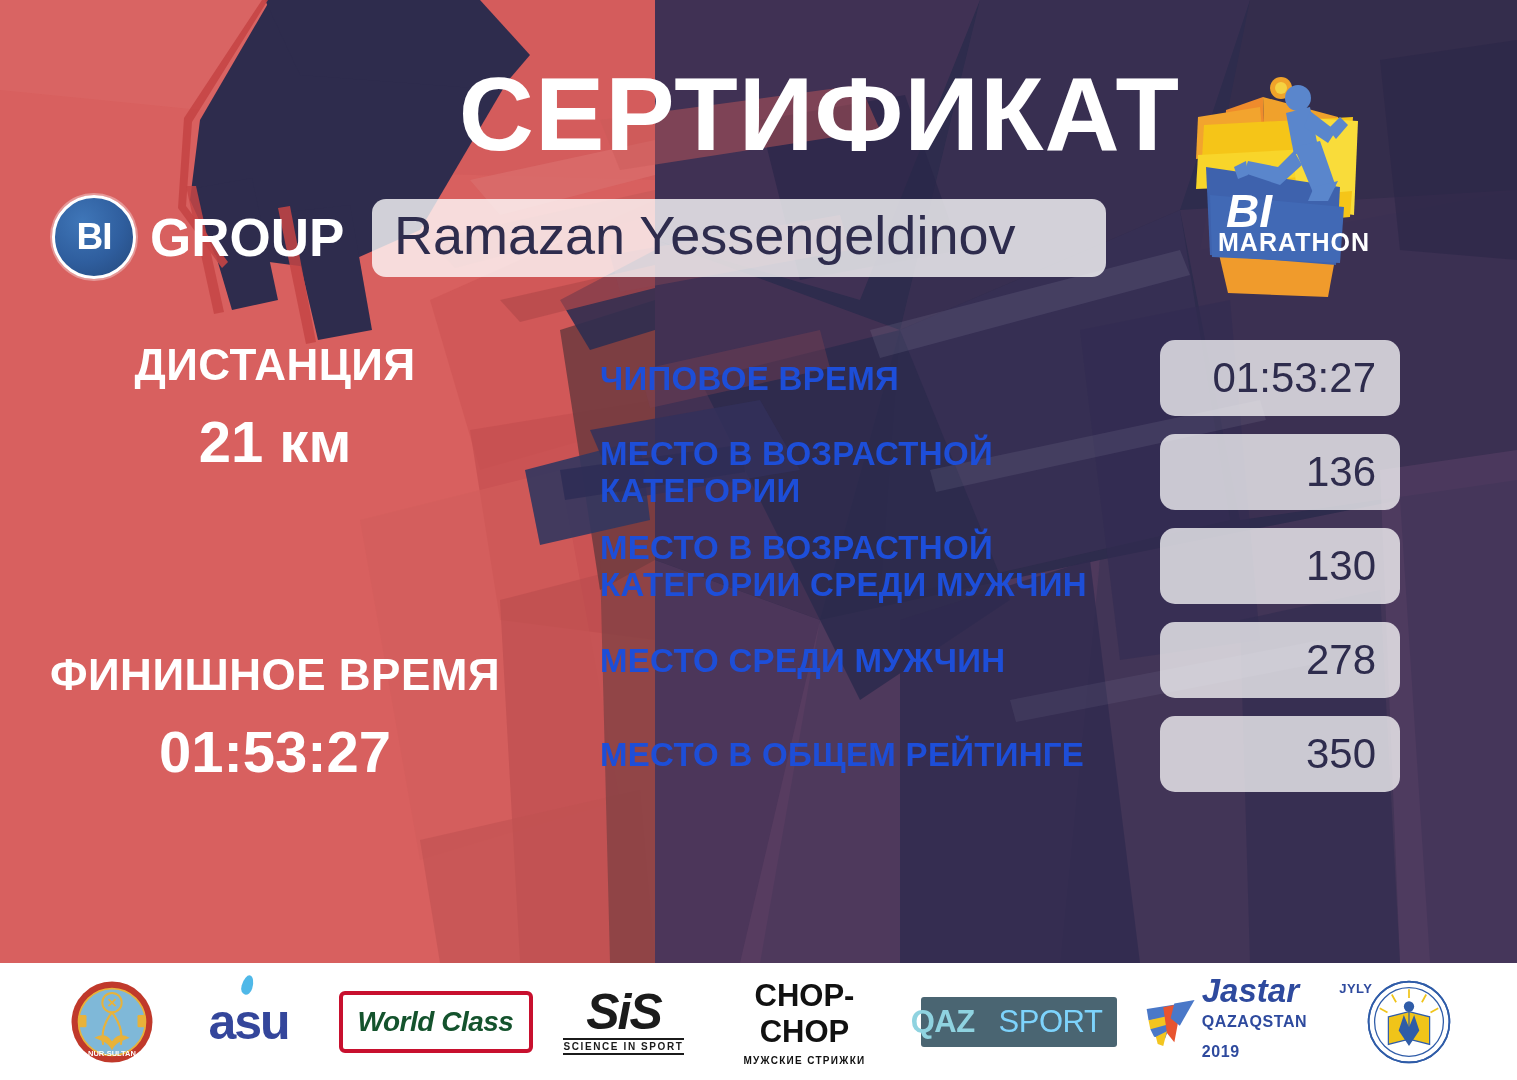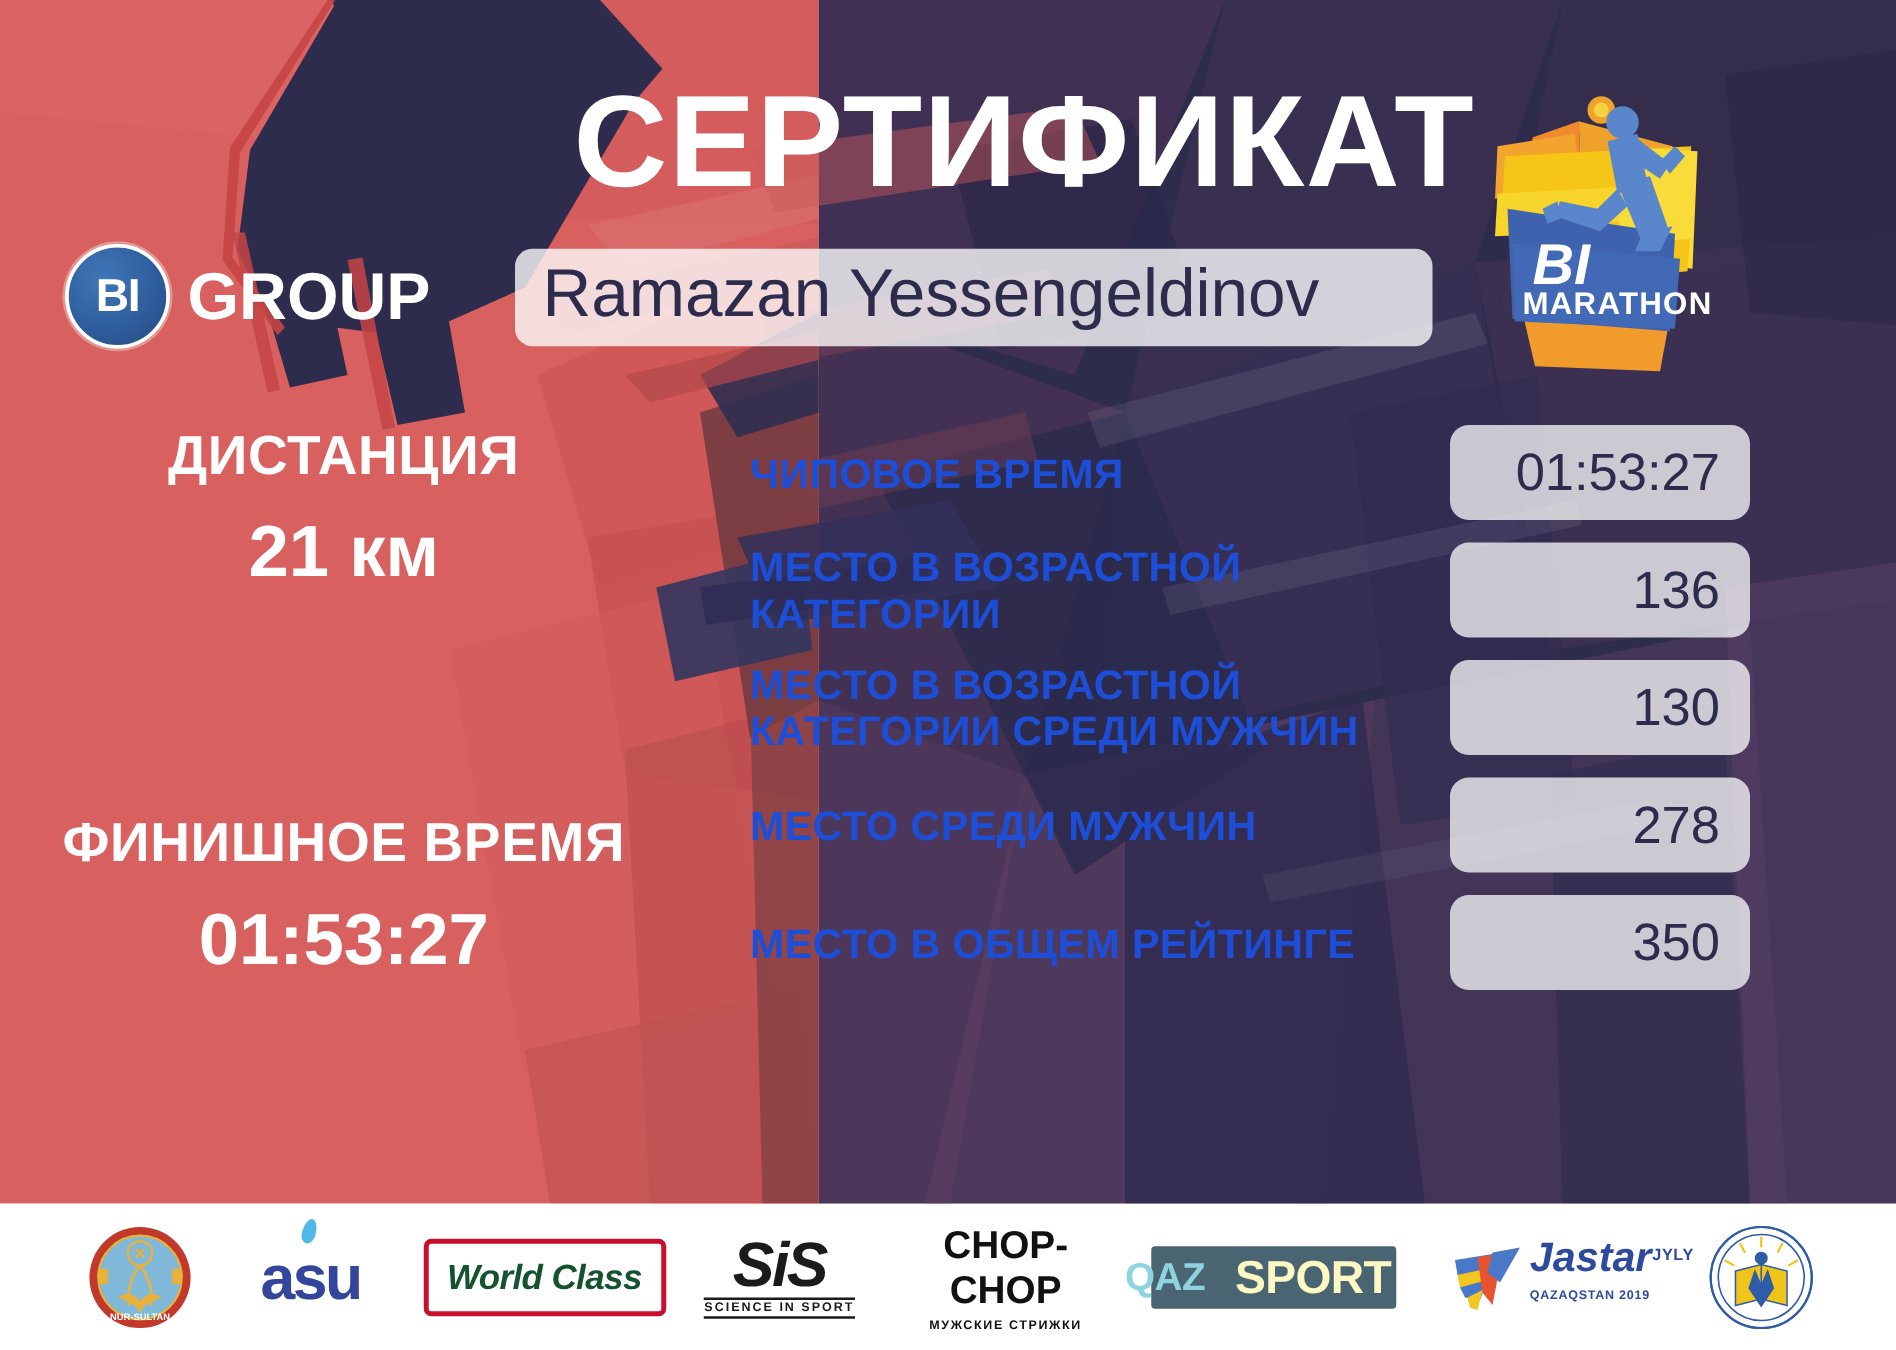--- a/index.html
+++ b/index.html
@@ -39,21 +39,21 @@
     border:3px solid #ffffff;
     box-shadow:0 0 0 2px rgba(255,255,255,0.35);
     display:flex;align-items:center;justify-content:center;
     color:#fff;font-weight:bold;font-size:37px;letter-spacing:-1px;
   }
   .bi-word{
     color:#ffffff;font-size:53px;font-weight:bold;letter-spacing:0px;
   }
 
   .name-pill{
-    position:absolute;left:412px;top:199px;
+    position:absolute;left:372px;top:199px;
     height:66px;min-width:690px;
     padding:3px 22px 9px 22px;
     background:rgba(255,255,255,0.78);
     border-radius:14px;
     display:flex;align-items:center;
     color:#2e2c4d;
     font-size:54px;font-weight:normal;
     white-space:nowrap;
   }
 
@@ -113,28 +113,28 @@
   
   .sp-chop{width:180px;text-align:center;color:#111;}
   .chop-main{font-size:31px;font-weight:bold;letter-spacing:0px;font-family:Liberation Sans, sans-serif;}
   .chop-sub{font-size:10px;font-weight:bold;letter-spacing:1.3px;margin-top:5px;}
   
   .sp-qaz{
     width:196px;height:50px;background:#4a6572;border-radius:3px;
     display:flex;align-items:center;justify-content:center;gap:24px;
   }
   .qaz-a{color:#8fd3e0;font-size:31px;font-weight:bold;letter-spacing:-0.5px;}
-  .qaz-b{color:#fef9c3;font-size:37px;font-weight:bold;letter-spacing:-0.5px;}
+  .qaz-b{color:#7dd3fc;font-size:31px;font-weight:normal;letter-spacing:-0.5px;}
   .qaz-sq{width:26px;height:26px;background:#8fd3e0;border-radius:4px;position:relative;overflow:hidden;}
   .qaz-sq:after{content:"";position:absolute;right:0;bottom:0;width:14px;height:14px;background:#f4d03f;border-top-left-radius:8px;}
   
   .sp-jastar{width:196px;display:flex;align-items:center;gap:4px;}
   .jastar-txt{color:#2e4a9e;font-style:italic;font-weight:bold;font-size:33px;line-height:30px;position:relative;}
   .jastar-jyly{font-size:13px;font-style:normal;position:absolute;right:-34px;top:-2px;letter-spacing:0.5px;}
-  .jastar-sub{font-size:10px;font-style:normal;font-weight:bold;letter-spacing:0.6px;display:block;margin-top:1px;}
+  .jastar-sub{font-size:16px;font-style:normal;font-weight:bold;letter-spacing:0.6px;display:block;margin-top:1px;}
   
   .sp-min{width:88px;}
 </style>
 </head>
 <body>
 
 <div id="cert">
 
   <div class="bg-wrap">
     <div class="bg-left"></div>

